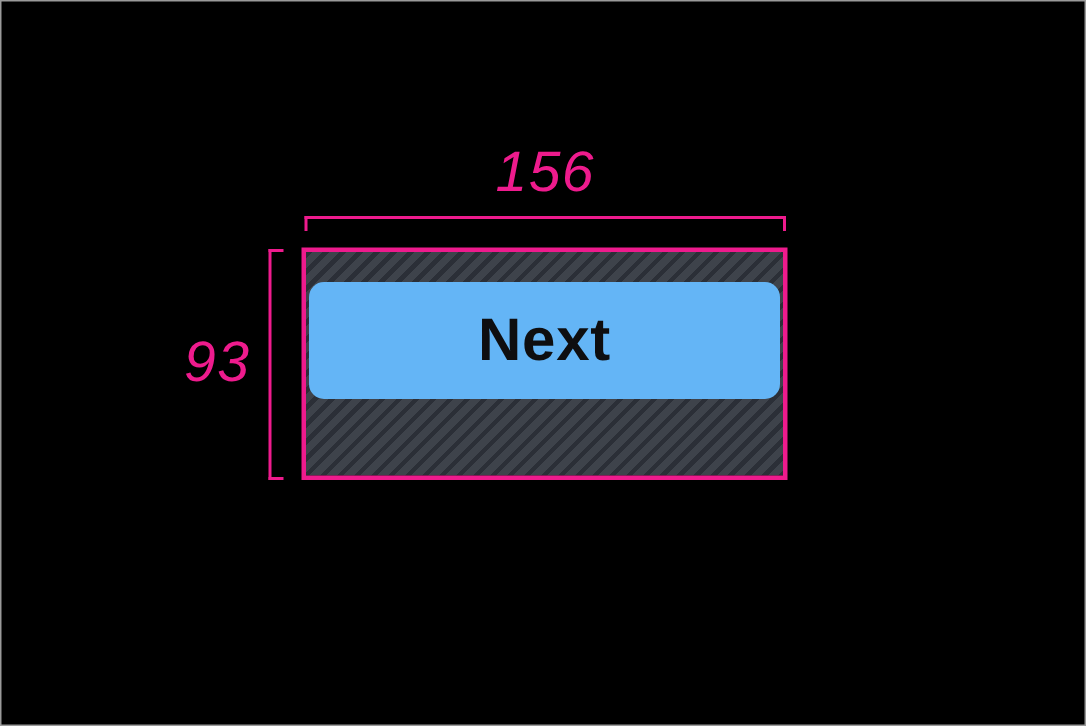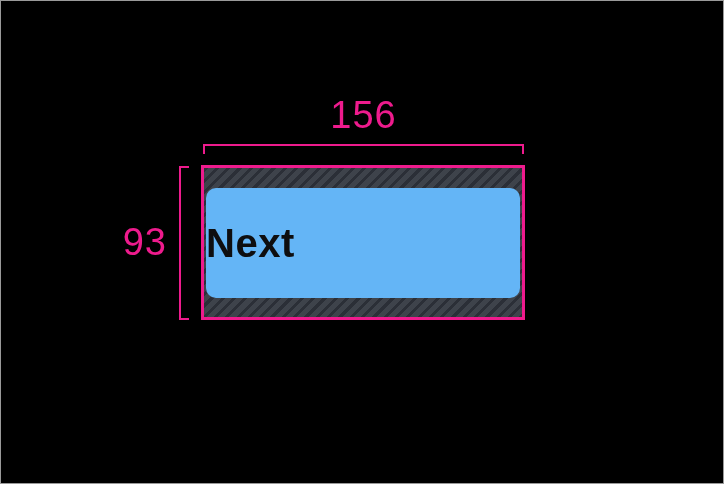--- a/index.html
+++ b/index.html
@@ -22,20 +22,21 @@
     font-family:"Liberation Sans", sans-serif;
   }
 
   
   .dim-label{
     position:absolute;
     color:var(--accent);
     font-size:38px;
     line-height:1;
     letter-spacing:1px;
+    font-style:italic;
   }
   .dim-label.width{
     left:202px;top:95px;width:321px;
     text-align:center;
   }
   .dim-label.height{
     left:96px;top:222px;width:70px;
     text-align:right;
   }
 
@@ -68,26 +69,26 @@
       var(--hatch-stripe) 0px,
       var(--hatch-stripe) 3px,
       var(--hatch-base) 3px,
       var(--hatch-base) 8px
     );
   }
 
   .next-button{
     position:absolute;
     left:2px;right:2px;
-    top:20px;height:110px;
+    top:20px;height:78px;
     background:var(--btn-fill);
     border-radius:10px;
     display:flex;
     align-items:center;
-    justify-content:flex-start;
+    justify-content:center;
     border:none;
     cursor:pointer;
   }
   .next-button span{
     font-family:"Liberation Sans", sans-serif;
     font-size:40px;
     font-weight:600;
     color:var(--btn-text);
     letter-spacing:0.5px;
   }

